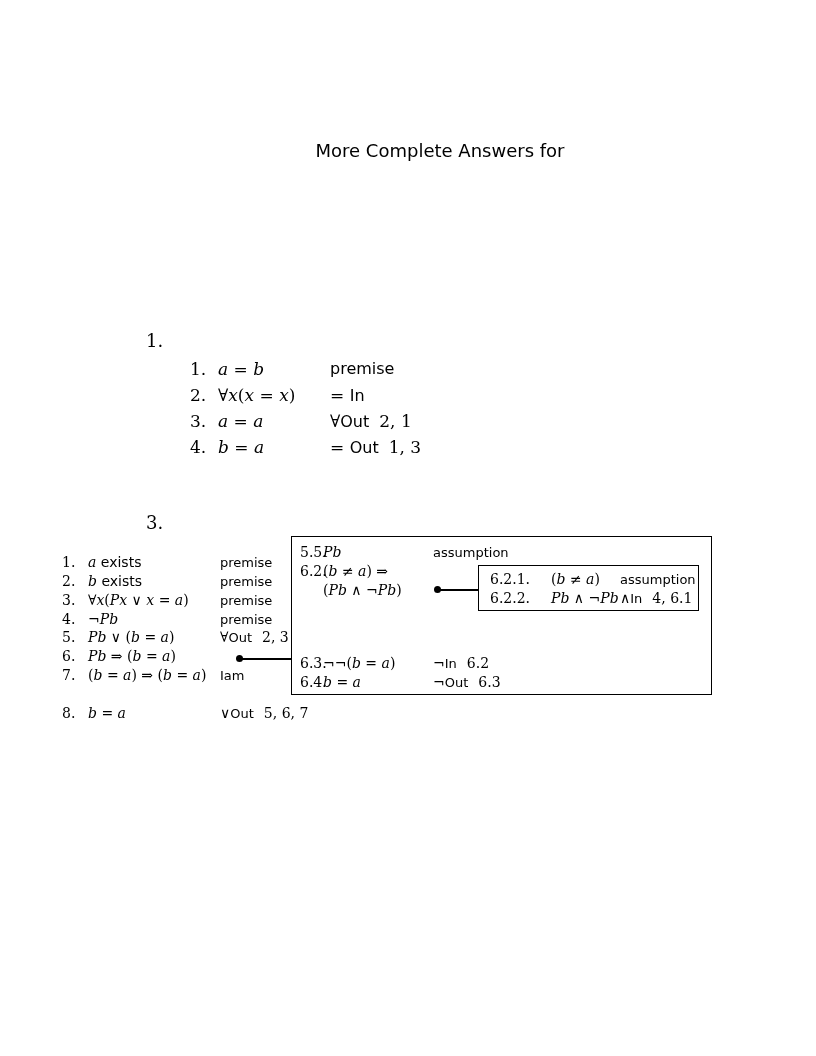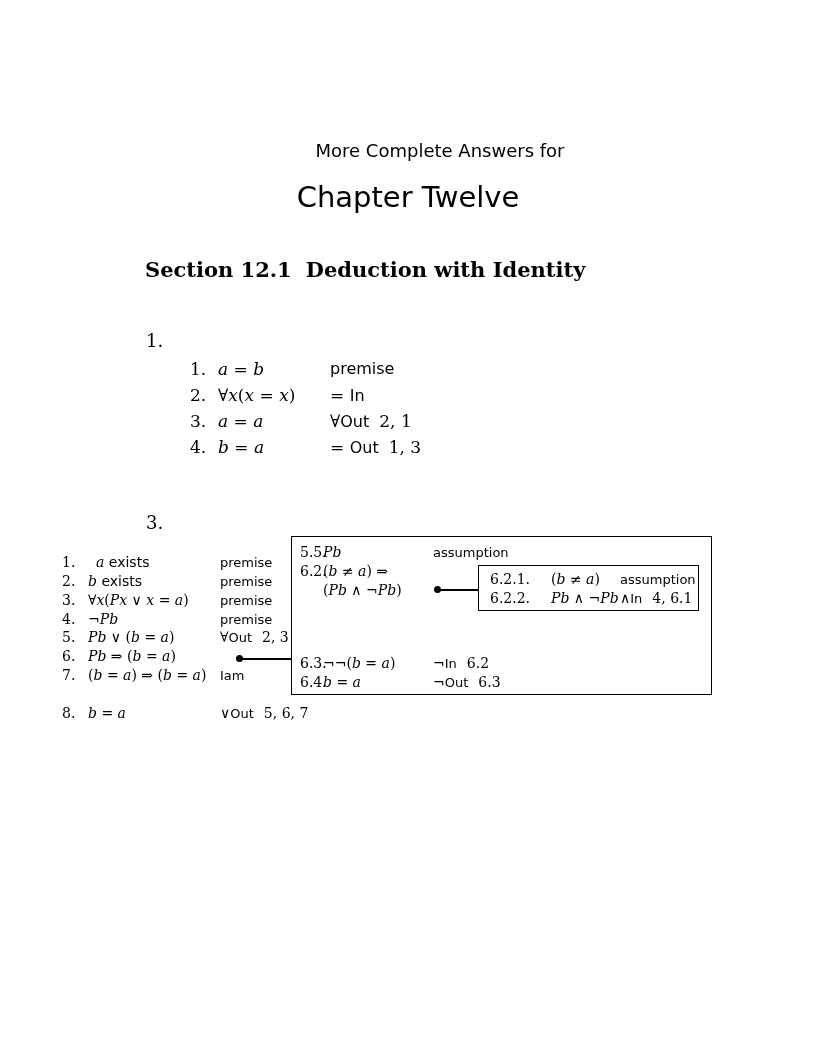--- a/index.html
+++ b/index.html
@@ -25,35 +25,33 @@
   .spbox{position:absolute;border:1.5px solid #000;background:transparent;}
   .hline{position:absolute;height:1.5px;background:#000;}
   .bullet{position:absolute;width:7px;height:7px;border-radius:50%;background:#000;}
 </style>
 </head>
 <body>
 
 <div class="page">
 
   <div class="hdr-sub">More Complete Answers for</div>
-  <div class="hdr-title">Chapter Twelve</div>
 
-  <div class="section-heading"><span class="sec-num">Section 12.1</span><span class="sec-title">Deduction with Identity</span></div>
 
   <div class="prob-label" style="left:146px;top:330px;">1.</div>
   <div class="prob-label" style="left:146px;top:512px;">3.</div>
 
   <div id="proof1">
       <div class="prow" style="top: 357px; height: 24px; line-height: 24px; font-size: 17px;"><span class="num" style="left: 190px;">1.</span><span class="formula" style="left: 218px;"><span class="fline"><span class="seg-i">a</span><span class="seg-r"> = </span><span class="seg-i">b</span></span></span><span class="just" style="left: 330px;"><span class="jword" style="font-size: 16px;">premise</span></span></div>
       <div class="prow" style="top: 383px; height: 24px; line-height: 24px; font-size: 17px;"><span class="num" style="left: 190px;">2.</span><span class="formula" style="left: 218px;"><span class="fline"><span class="seg-r">∀</span><span class="seg-i">x</span><span class="seg-r">(</span><span class="seg-i">x</span><span class="seg-r"> = </span><span class="seg-i">x</span><span class="seg-r">)</span></span></span><span class="just" style="left: 330px;"><span class="jsym">= </span><span class="jword" style="font-size: 16px;">In</span></span></div>
       <div class="prow" style="top: 409px; height: 24px; line-height: 24px; font-size: 17px;"><span class="num" style="left: 190px;">3.</span><span class="formula" style="left: 218px;"><span class="fline"><span class="seg-i">a</span><span class="seg-r"> = </span><span class="seg-i">a</span></span></span><span class="just" style="left: 330px;"><span class="jsym">∀</span><span class="jword" style="font-size: 16px;">Out</span><span class="jrefs">2, 1</span></span></div>
       <div class="prow" style="top: 435px; height: 24px; line-height: 24px; font-size: 17px;"><span class="num" style="left: 190px;">4.</span><span class="formula" style="left: 218px;"><span class="fline"><span class="seg-i">b</span><span class="seg-r"> = </span><span class="seg-i">a</span></span></span><span class="just" style="left: 330px;"><span class="jsym">= </span><span class="jword" style="font-size: 16px;">Out</span><span class="jrefs">1, 3</span></span></div>
     </div>
   <div id="proof3">
-      <div class="prow" style="top: 553px; height: 19px; line-height: 19px; font-size: 14px;"><span class="num" style="left: 62px;">1.</span><span class="formula" style="left: 96px;"><span class="fline"><span class="seg-i">a</span><span class="seg-s"> exists</span></span></span><span class="just" style="left: 220px;"><span class="jword" style="font-size: 13px;">premise</span></span></div>
+      <div class="prow" style="top: 553px; height: 19px; line-height: 19px; font-size: 14px;"><span class="num" style="left: 62px;">1.</span><span class="formula" style="left: 88px;"><span class="fline"><span class="seg-i">a</span><span class="seg-s"> exists</span></span></span><span class="just" style="left: 220px;"><span class="jword" style="font-size: 13px;">premise</span></span></div>
       <div class="prow" style="top: 572px; height: 19px; line-height: 19px; font-size: 14px;"><span class="num" style="left: 62px;">2.</span><span class="formula" style="left: 88px;"><span class="fline"><span class="seg-i">b</span><span class="seg-s"> exists</span></span></span><span class="just" style="left: 220px;"><span class="jword" style="font-size: 13px;">premise</span></span></div>
       <div class="prow" style="top: 591px; height: 19px; line-height: 19px; font-size: 14px;"><span class="num" style="left: 62px;">3.</span><span class="formula" style="left: 88px;"><span class="fline"><span class="seg-r">∀</span><span class="seg-i">x</span><span class="seg-r">(</span><span class="seg-i">Px</span><span class="seg-r"> ∨ </span><span class="seg-i">x</span><span class="seg-r"> = </span><span class="seg-i">a</span><span class="seg-r">)</span></span></span><span class="just" style="left: 220px;"><span class="jword" style="font-size: 13px;">premise</span></span></div>
       <div class="prow" style="top: 610px; height: 19px; line-height: 19px; font-size: 14px;"><span class="num" style="left: 62px;">4.</span><span class="formula" style="left: 88px;"><span class="fline"><span class="seg-r">¬</span><span class="seg-i">Pb</span></span></span><span class="just" style="left: 220px;"><span class="jword" style="font-size: 13px;">premise</span></span></div>
       <div class="prow" style="top: 628px; height: 19px; line-height: 19px; font-size: 14px;"><span class="num" style="left: 62px;">5.</span><span class="formula" style="left: 88px;"><span class="fline"><span class="seg-i">Pb</span><span class="seg-r"> ∨ (</span><span class="seg-i">b</span><span class="seg-r"> = </span><span class="seg-i">a</span><span class="seg-r">)</span></span></span><span class="just" style="left: 220px;"><span class="jsym">∀</span><span class="jword" style="font-size: 13px;">Out</span><span class="jrefs">2, 3</span></span></div>
       <div class="prow" style="top: 647px; height: 19px; line-height: 19px; font-size: 14px;"><span class="num" style="left: 62px;">6.</span><span class="formula" style="left: 88px;"><span class="fline"><span class="seg-i">Pb</span><span class="seg-r"> ⇒ (</span><span class="seg-i">b</span><span class="seg-r"> = </span><span class="seg-i">a</span><span class="seg-r">)</span></span></span></div>
       <div class="prow" style="top: 666px; height: 19px; line-height: 19px; font-size: 14px;"><span class="num" style="left: 62px;">7.</span><span class="formula" style="left: 88px;"><span class="fline"><span class="seg-r">(</span><span class="seg-i">b</span><span class="seg-r"> = </span><span class="seg-i">a</span><span class="seg-r">) ⇒ (</span><span class="seg-i">b</span><span class="seg-r"> = </span><span class="seg-i">a</span><span class="seg-r">)</span></span></span><span class="just" style="left: 220px;"><span class="jword" style="font-size: 13px;">Iam</span></span></div>
       <div class="prow" style="top: 704px; height: 19px; line-height: 19px; font-size: 14px;"><span class="num" style="left: 62px;">8.</span><span class="formula" style="left: 88px;"><span class="fline"><span class="seg-i">b</span><span class="seg-r"> = </span><span class="seg-i">a</span></span></span><span class="just" style="left: 220px;"><span class="jsym">∨</span><span class="jword" style="font-size: 13px;">Out</span><span class="jrefs">5, 6, 7</span></span></div>
     </div>
 
   <div class="spbox" style="left:291px;top:536px;width:419px;height:157px;"></div>

